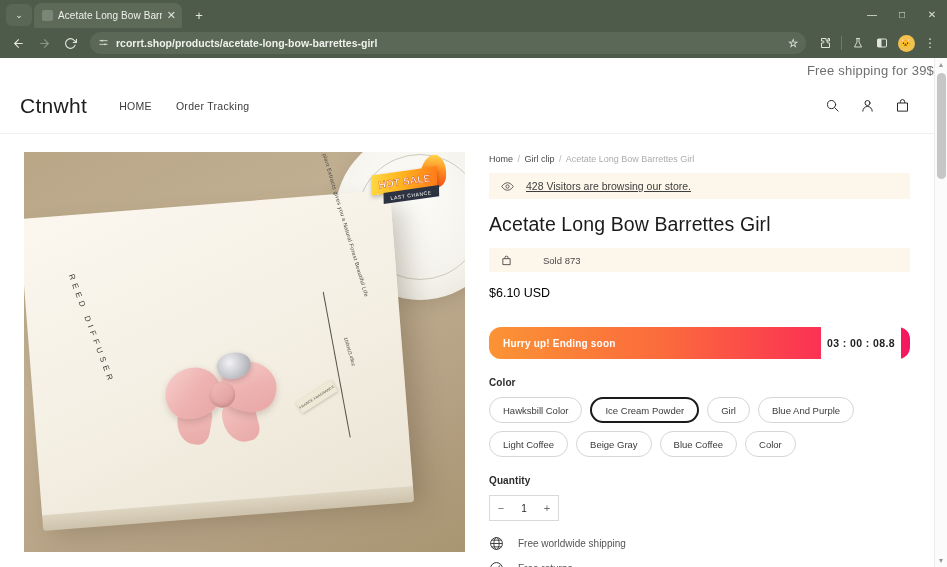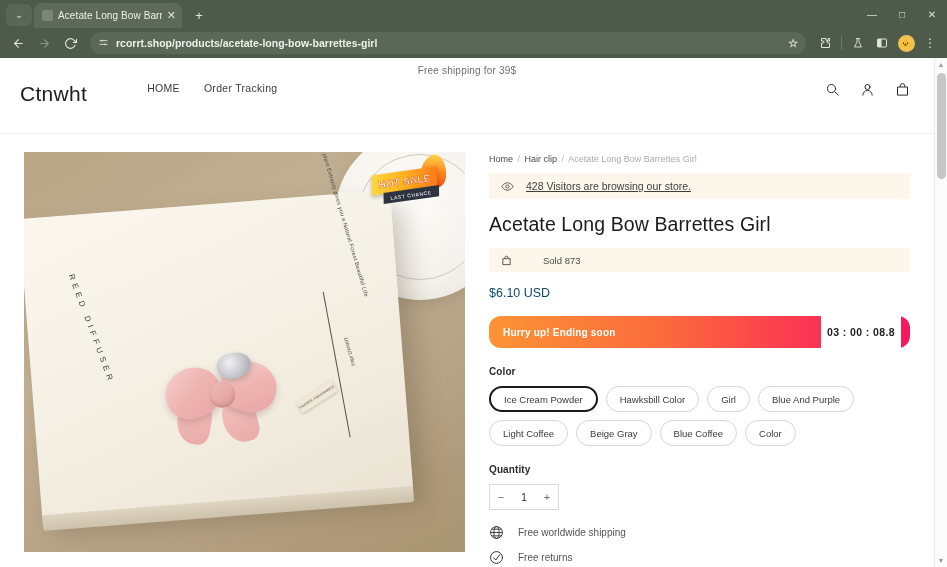--- a/index.html
+++ b/index.html
@@ -100,28 +100,28 @@
     justify-content: center; font-size: 7px; color: #9a9a9a;
   }
   .sb-arrow.bottom { position: absolute; bottom: 0; left: 0; right: 0; }
   .sb-thumb {
     position: absolute; top: 15px; left: 2px; width: 9px; height: 106px;
     background: #c6c6c6; border-radius: 5px;
   }
 
   
   .announce {
-    height: 24px; display: flex; align-items: center; justify-content: center;
-    font-size: 10px; color: #6f6f6f; letter-spacing: .2px;
+    height: 24px; display: flex; align-items: center; justify-content: flex-end;
+    font-size: 13px; color: #6f6f6f; letter-spacing: .2px;
   }
 
   
   .site-header {
-    height: 52px; display: flex; align-items: flex-start;
-    padding: 0 24px 4px 20px; border-bottom: 1px solid #f0f0f0; gap: 28px;
+    height: 52px; display: flex; align-items: center;
+    padding: 0 24px 4px 20px; border-bottom: 1px solid #f0f0f0;
   }
   .brand {
     font-size: 21px; color: #1c1c1c; letter-spacing: .3px; font-weight: 400;
   }
   .mainnav { display: flex; align-items: center; gap: 24px; margin-left: 32px; }
   .nav-link { font-size: 10.5px; color: #3b3b3b; letter-spacing: .3px; }
   .header-icons { margin-left: auto; display: flex; align-items: center; gap: 20px; }
   .hicon { color: #2b2b2b; display: flex; }
 
   
@@ -260,21 +260,21 @@
 
   .prod-title {
     font-size: 19.5px; color: #1b1b1b; font-weight: 400;
     letter-spacing: .1px; margin-bottom: 12px;
   }
   .sold {
     height: 24px; background: #fdf6ea; display: flex; align-items: center;
     padding: 0 12px; gap: 11px; margin-bottom: 14px;
   }
   .sold-text { font-size: 9.5px; color: #494949; margin-left: 20px; }
-  .price { font-size: 12.5px; color: #0c4a6e; margin-bottom: 16px; }
+  .price { font-size: 12.5px; color: #000000; margin-bottom: 27px; }
 
   .countdown {
     height: 32px; border-radius: 12px;
     background: linear-gradient(90deg,#fb9335 0%,#fb6a3c 42%,#fb2f55 80%,#f5175f 100%);
     display: flex; align-items: center; padding: 0 9px 0 14px; margin-bottom: 18px;
   }
   .cd-text { font-size: 10px; color: #fff; font-weight: bold; letter-spacing: .2px; }
   .cd-timer {
     margin-left: auto; background: #fff; border-radius: 2px;
     padding: 14px 6px; font-size: 10.5px; color: #1f1f1f;
@@ -451,21 +451,21 @@
               </div>
             </div>
           </div>
         </div>
 
         <div class="col-info">
 
           <div class="breadcrumb">
             <a href="#">Home</a>
             <span class="sep">/</span>
-            <a href="#">Hair clip</a>
+            <a href="#">Girl clip</a>
             <span class="sep">/</span>
             <span class="cur">Acetate Long Bow Barrettes Girl</span>
           </div>
 
           <div class="visitors">
             <span class="perk-icon">
               <svg width="13" height="13" viewBox="0 0 24 24" fill="none" stroke="#3c3c3c" stroke-width="1.5">
                 <path d="M1.5 12s4-7 10.5-7 10.5 7 10.5 7-4 7-10.5 7S1.5 12 1.5 12z"></path>
                 <circle cx="12" cy="12" r="3"></circle>
               </svg>
@@ -487,22 +487,22 @@
 
           <div class="price">$6.10 USD</div>
 
           <div class="countdown">
             <span class="cd-text">Hurry up! Ending soon</span>
             <span class="cd-timer">03 : 00 : 08.8</span>
           </div>
 
           <div class="opt-label">Color</div>
           <div class="swatches">
+            <div class="swatch">Hawksbill Color</div>
             <div class="swatch selected">Ice Cream Powder</div>
-            <div class="swatch">Hawksbill Color</div>
             <div class="swatch">Girl</div>
             <div class="swatch">Blue And Purple</div>
             <div class="swatch">Light Coffee</div>
             <div class="swatch">Beige Gray</div>
             <div class="swatch">Blue Coffee</div>
             <div class="swatch">Color</div>
           </div>
 
           <div class="opt-label">Quantity</div>
           <div class="qty-box">

